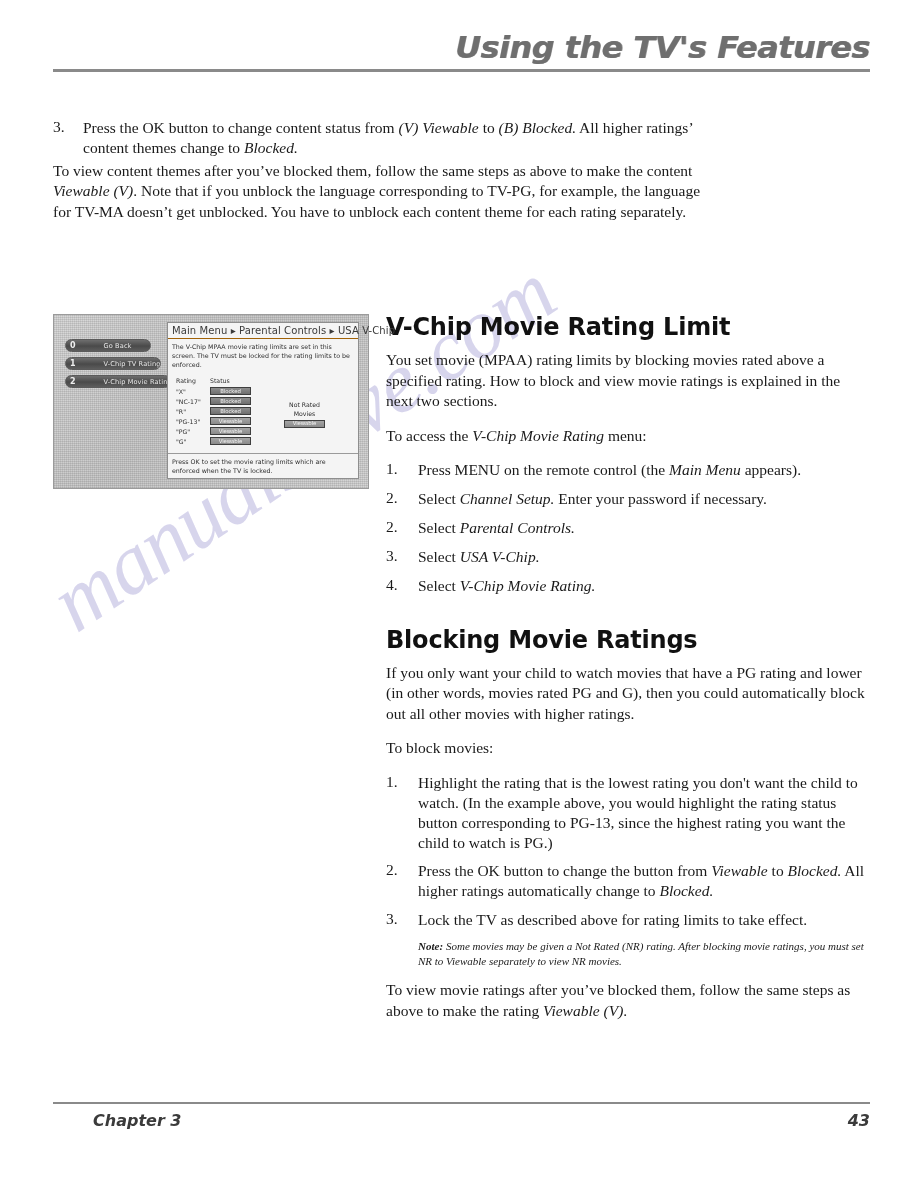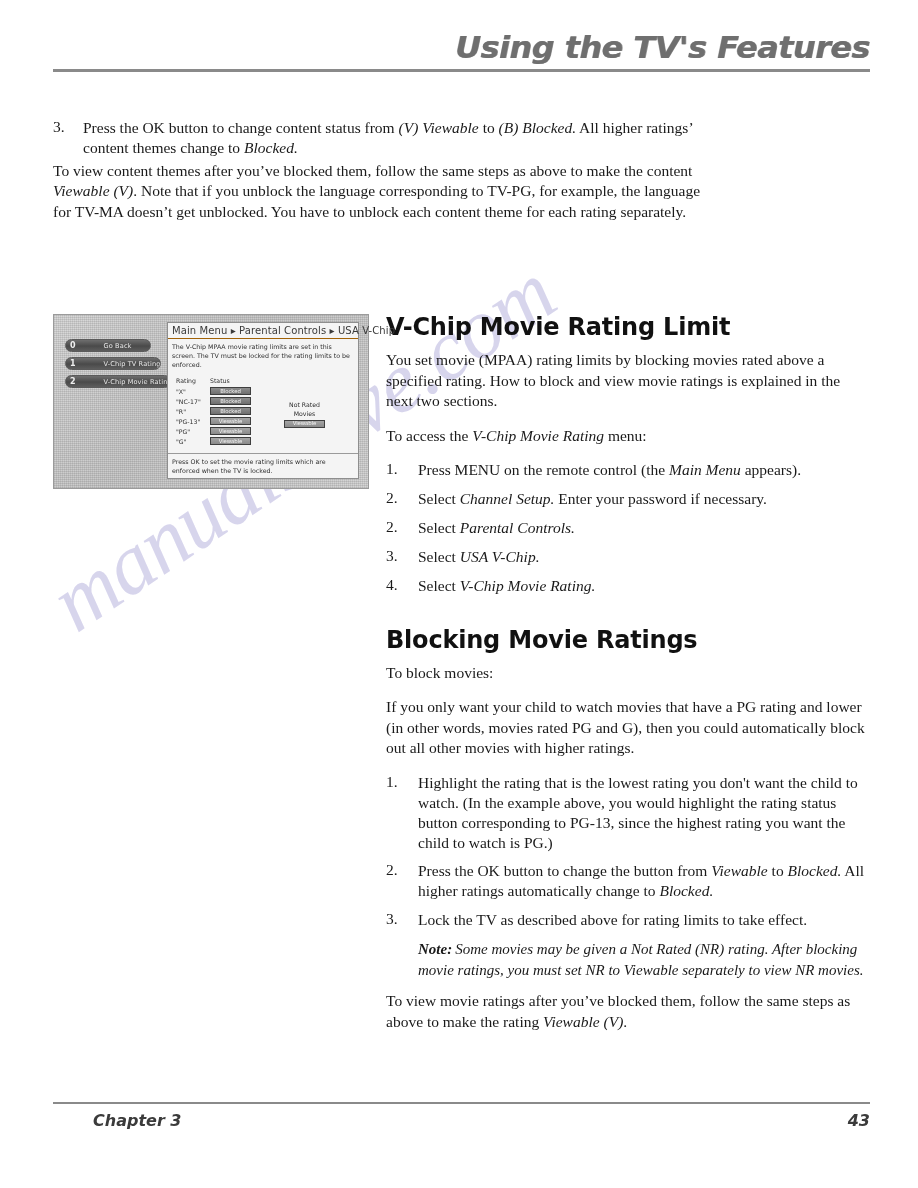--- a/index.html
+++ b/index.html
@@ -286,21 +286,21 @@
   .rpara {
     font-size: 15.5px;
     line-height: 1.33;
     margin: 0 0 14px 0;
   }
   .rlist { margin: 0 0 8px 0; }
   .rlist .num-item { margin-bottom: 9px; }
   .rlist .num-item .num { width: 32px; flex: 0 0 32px; }
   .note-sub {
     margin-left: 32px;
-    font-size: 15px;
+    font-size: 11px;
     font-style: italic;
     line-height: 1.42;
     margin-top: 6px;
     margin-bottom: 10px;
   }
   .note-sub .lead {
     font-weight: bold;
     font-style: italic;
     margin-right: 3px;
   }
@@ -452,22 +452,22 @@
       <div class="txt">Select <em>USA V-Chip.</em></div>
     </div>
     <div class="num-item">
       <div class="num">4.</div>
       <div class="txt">Select <em>V-Chip Movie Rating.</em></div>
     </div>
   </div>
 
   <div id="sec2">
     <h2 class="sec-heading">Blocking Movie Ratings</h2>
+    <p class="rpara">If you only want your child to watch movies that have a PG rating and lower (in other words, movies rated PG and G), then you could automatically block out all other movies with higher ratings.</p>
     <p class="rpara">To block movies:</p>
-    <p class="rpara">If you only want your child to watch movies that have a PG rating and lower (in other words, movies rated PG and G), then you could automatically block out all other movies with higher ratings.</p>
 
     <div class="rlist">
       <div class="num-item">
         <div class="num">1.</div>
         <div class="txt">Highlight the rating that is the lowest rating you don't want the child to watch. (In the example above, you would highlight the rating status button corresponding to PG-13, since the highest rating you want the child to watch is PG.)</div>
       </div>
       <div class="num-item">
         <div class="num">2.</div>
         <div class="txt">Press the OK button to change the button from <em>Viewable</em> to <em>Blocked.</em> All higher ratings automatically change to <em>Blocked.</em></div>
       </div>

